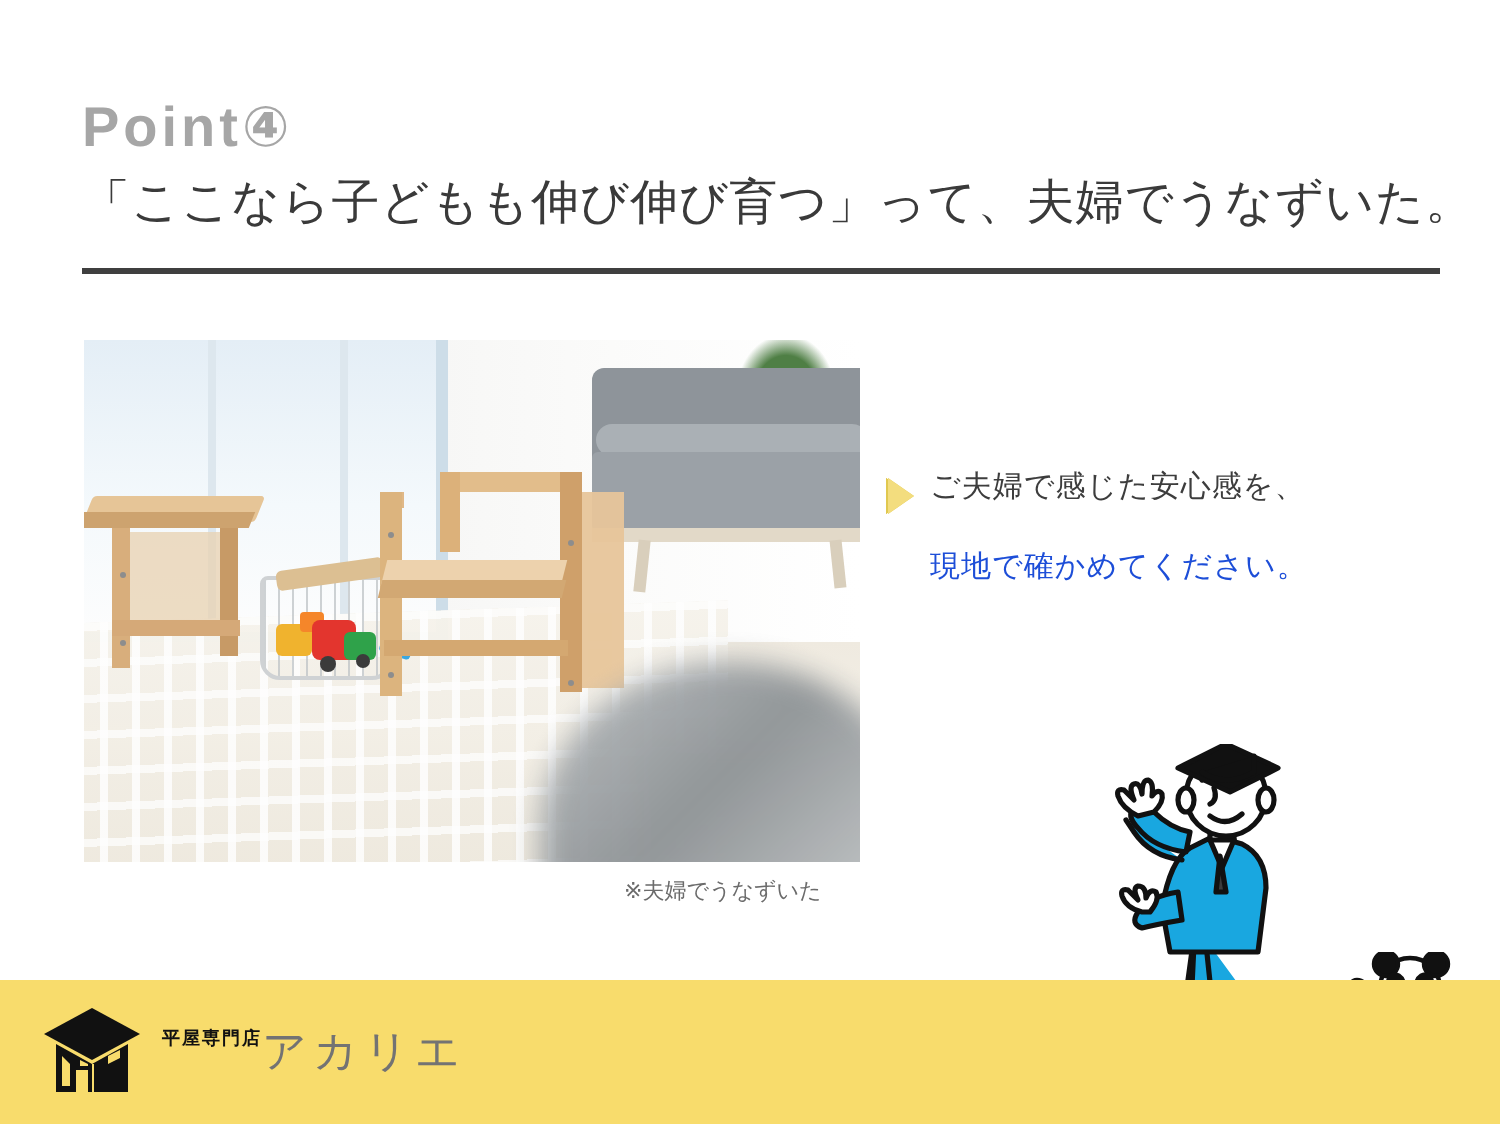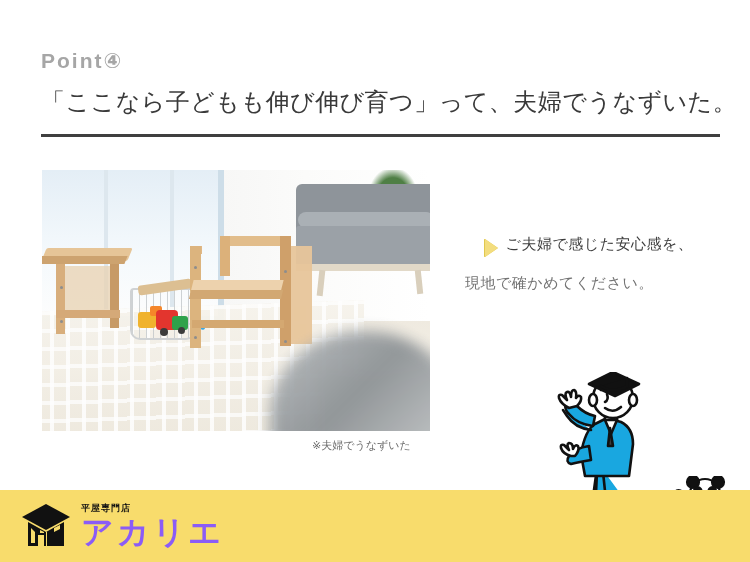--- a/index.html
+++ b/index.html
@@ -7,21 +7,21 @@
     width:750px;height:562px;overflow:hidden;
     background:#ffffff;
     font-family:"Liberation Sans","DejaVu Sans",sans-serif;
     position:relative;
   }
   .slide{position:absolute;inset:0;background:#ffffff;}
 
   
   .point-label{
     position:absolute;left:41px;top:50px;
-    font-size:21px;letter-spacing:2px;color:#a6a6a6;font-weight:700;
+    font-size:28px;letter-spacing:2px;color:#a6a6a6;font-weight:700;
     line-height:1;white-space:nowrap;
   }
   .headline{
     position:absolute;left:41px;top:88px;
     font-size:24px;color:#3a3a3a;font-weight:400;
     letter-spacing:0.5px;line-height:1.2;white-space:nowrap;
   }
   .rule{
     position:absolute;left:41px;top:134px;width:679px;height:3px;
     background:#3f3f3f;
@@ -96,37 +96,37 @@
   .ph-blur2{position:absolute;right:-10px;bottom:-10px;width:120px;height:70px;
     background:linear-gradient(180deg,#ddd9cf,#cfcabe);filter:blur(6px);opacity:.85;}
 
   .photo-caption{
     position:absolute;left:312px;top:438px;
     font-size:11px;color:#6b6b6b;white-space:nowrap;
   }
 
   
   .note{position:absolute;left:444px;top:236px;width:290px;}
-  .note-row{display:flex;align-items:flex-start;justify-content:center;}
+  .note-row{display:flex;align-items:flex-start;}
   .tri{
     width:0;height:0;flex:none;margin:3px 8px 0 0;
     border-top:9px solid transparent;border-bottom:9px solid transparent;
     border-left:13px solid #f3dd7e;
     filter:drop-shadow(0.5px 0 0 #e0c84f) drop-shadow(-0.5px 0 0 #e0c84f);
   }
   .note-line{font-size:15px;color:#3d3d3d;line-height:1.05;white-space:nowrap;letter-spacing:.5px;}
-  .note-line2{font-size:15px;color:#737373;white-space:nowrap;letter-spacing:.5px;margin:17px 0 0 21px;font-family:Liberation Serif, serif;}
+  .note-line2{font-size:15px;color:#1d4ed8;white-space:nowrap;letter-spacing:.5px;margin:17px 0 0 21px;font-family:Liberation Serif, serif;}
 
   
   .footer{position:absolute;left:0;top:490px;width:750px;height:72px;background:#f8dc6c;}
   .logo{position:absolute;left:20px;top:502px;display:flex;align-items:center;}
   .logo-mark{width:52px;height:48px;flex:none;margin-right:9px;}
-  .logo-text{display:flex;flex-direction:column;justify-content:space-between;}
+  .logo-text{display:flex;flex-direction:row;justify-content:space-between;}
   .logo-sub{font-size:9px;font-weight:700;color:#111;letter-spacing:1px;line-height:1;margin-bottom:3px;}
-  .logo-main{font-size:32px;font-weight:700;color:#8b5cf6;letter-spacing:3px;line-height:1;}
+  .logo-main{font-size:22px;font-weight:400;color:#737373;letter-spacing:3px;line-height:1;}
 
   
   .illus{position:absolute;left:555px;top:372px;width:190px;height:180px;}
 </style>
 </head>
 <body>
 
 <div class="slide">
 
   <div class="point-label">Point④</div>

